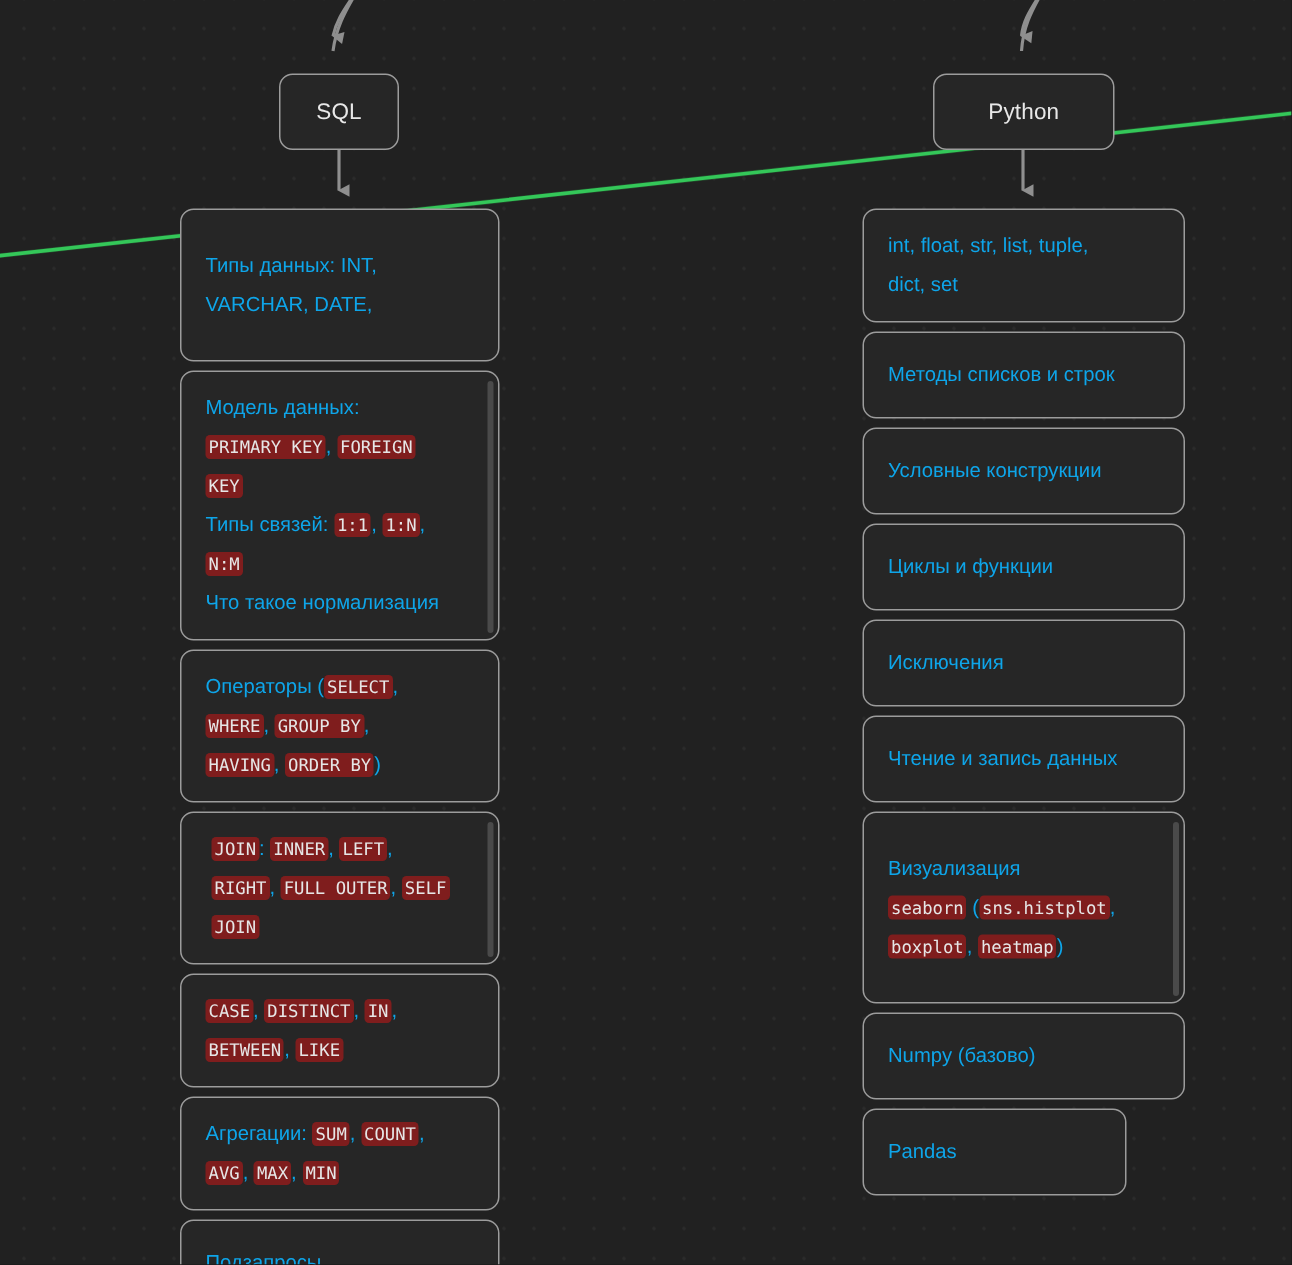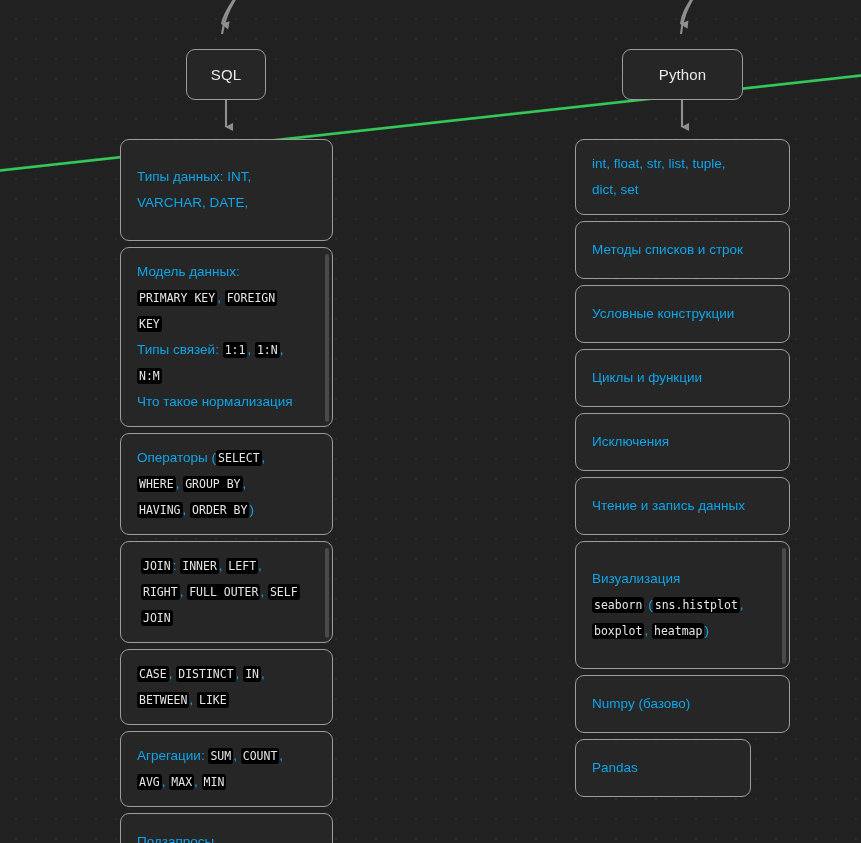--- a/index.html
+++ b/index.html
@@ -48,21 +48,21 @@
     font-size: 13.5px;
     line-height: 26px;
   }
   .node.child .body {
     width: 100%;
   }
   .node .line { white-space: nowrap; }
   code.c {
     font-family: "DejaVu Sans Mono", "Liberation Mono", monospace;
     font-size: 11.5px;
-    background: #000000;
+    background: #7f1d1d;
     color: #e6e6e6;
     border-radius: 3px;
     padding: 1px 2px;
   }
   .sep { color: #0ea5e9; }
   .scrollthumb {
     position: absolute;
     right: 3px;
     width: 4px;
     border-radius: 3px;

